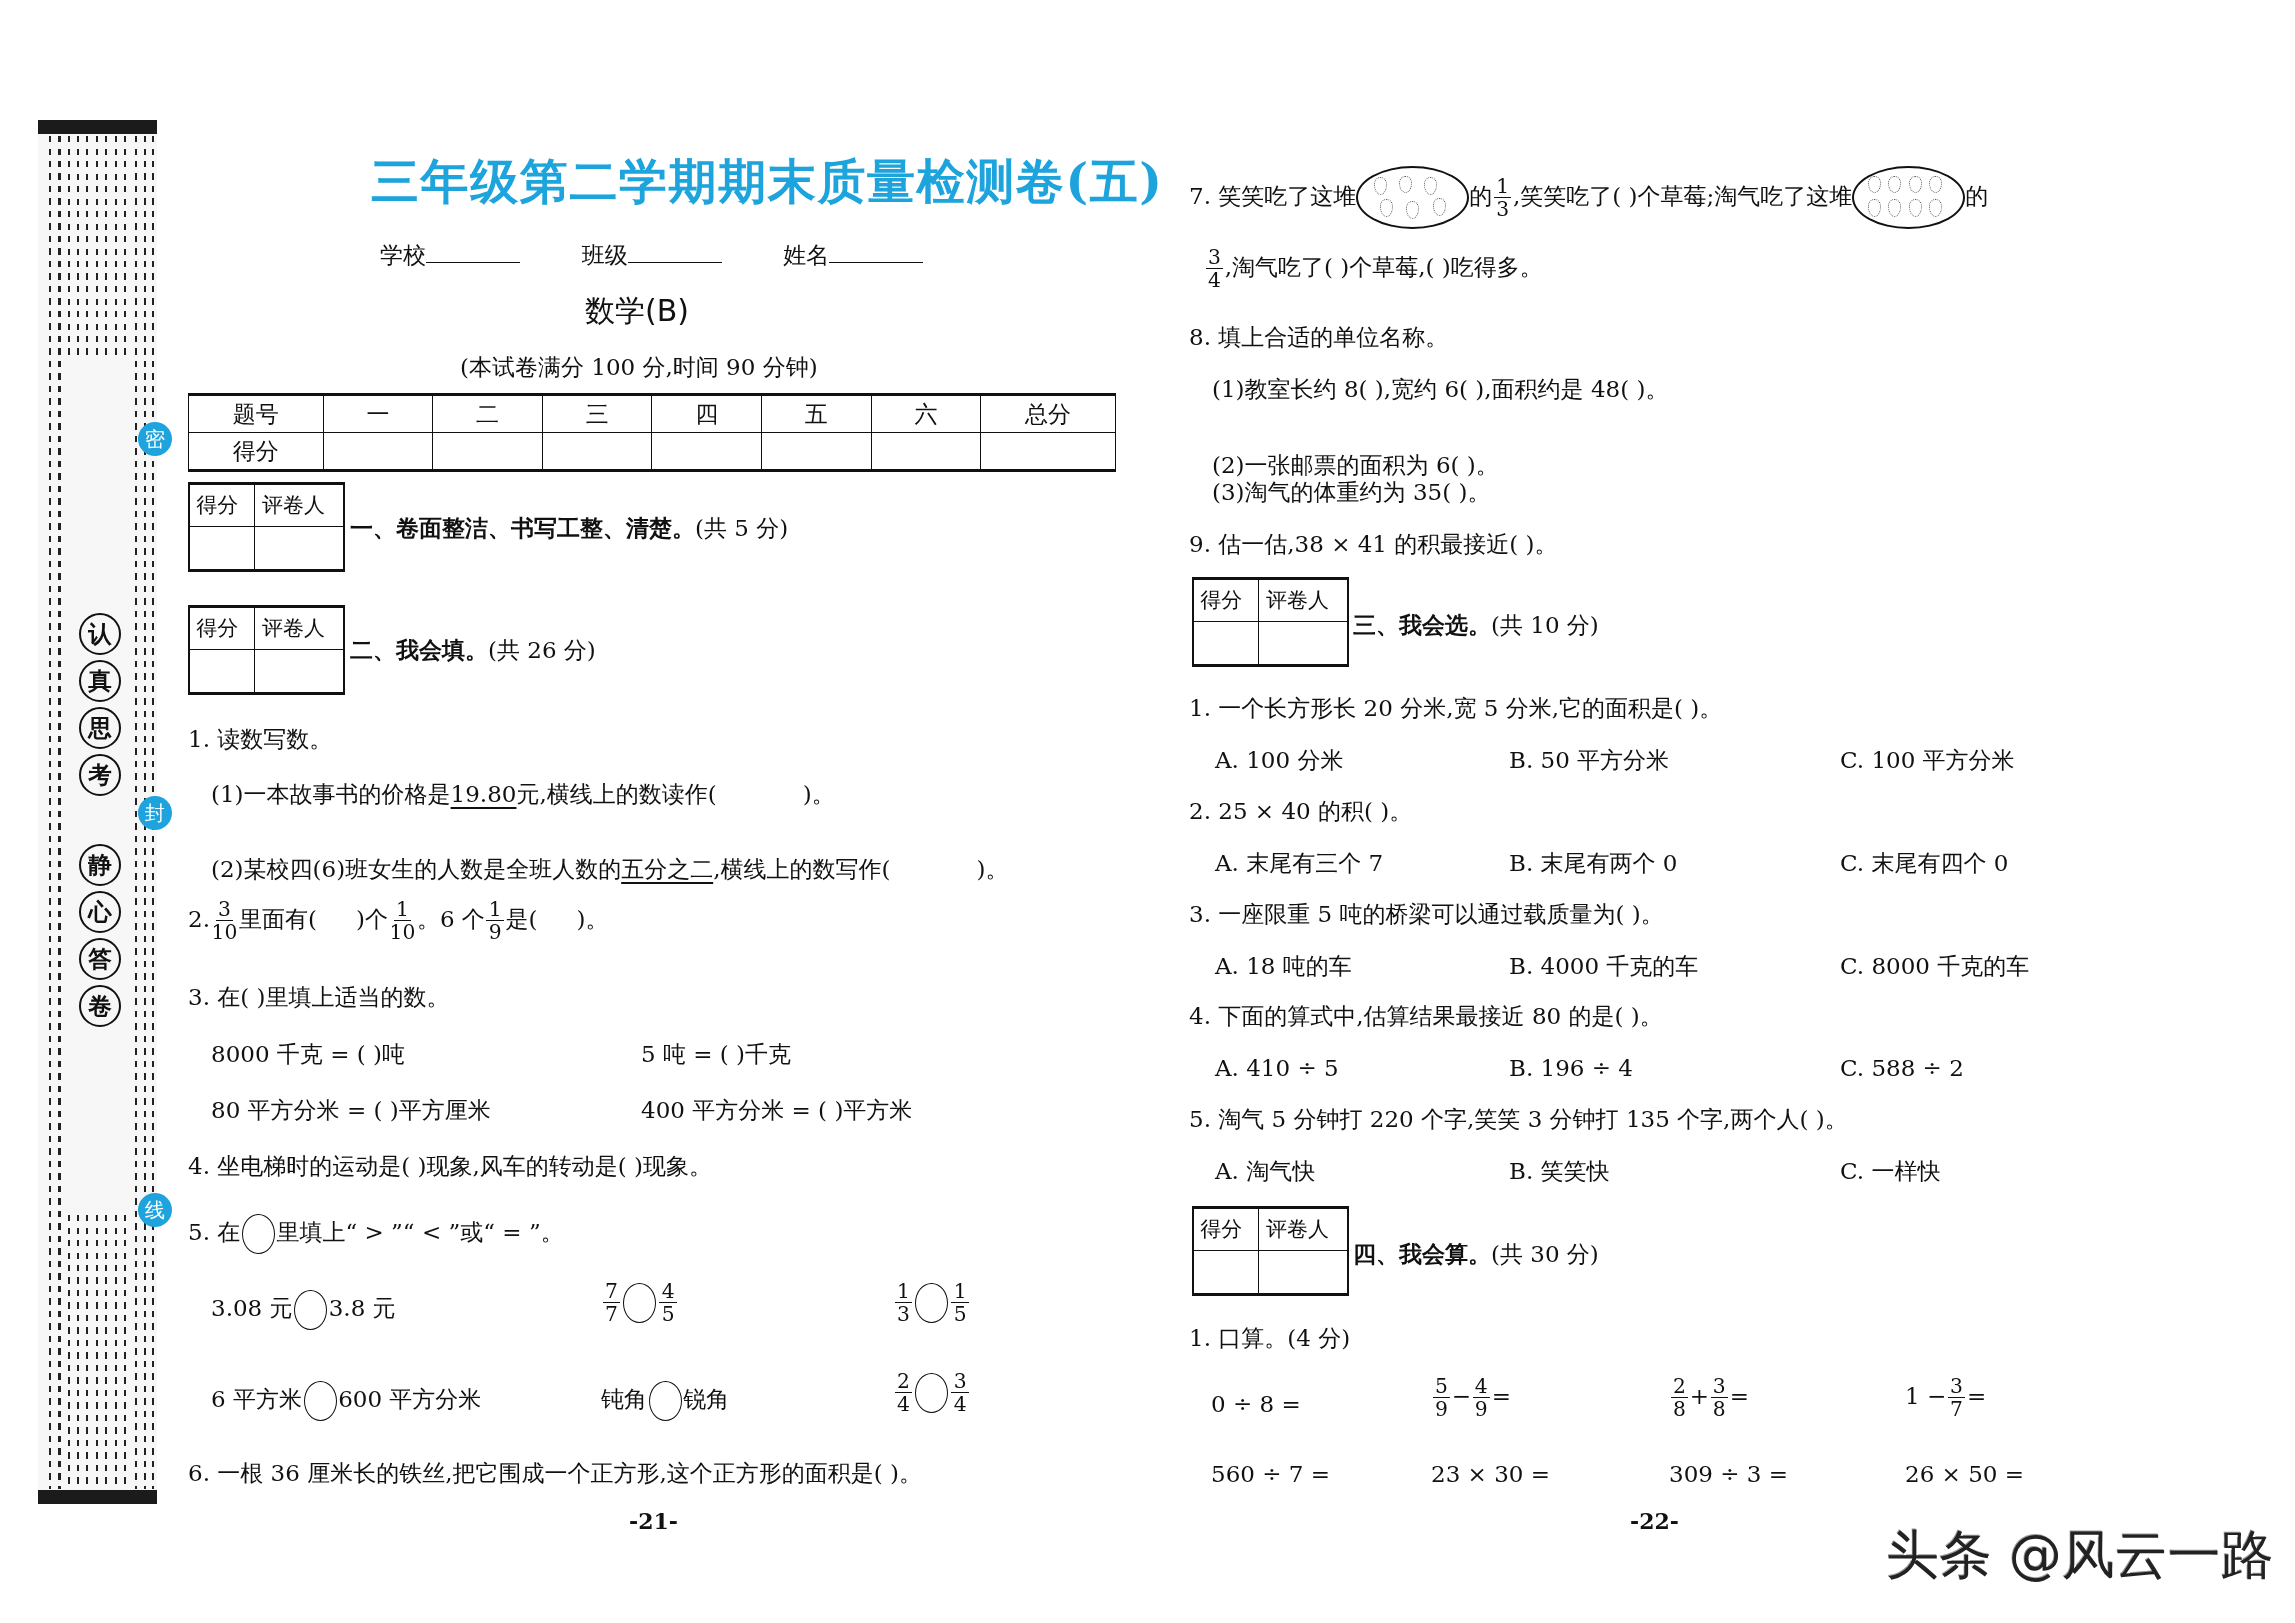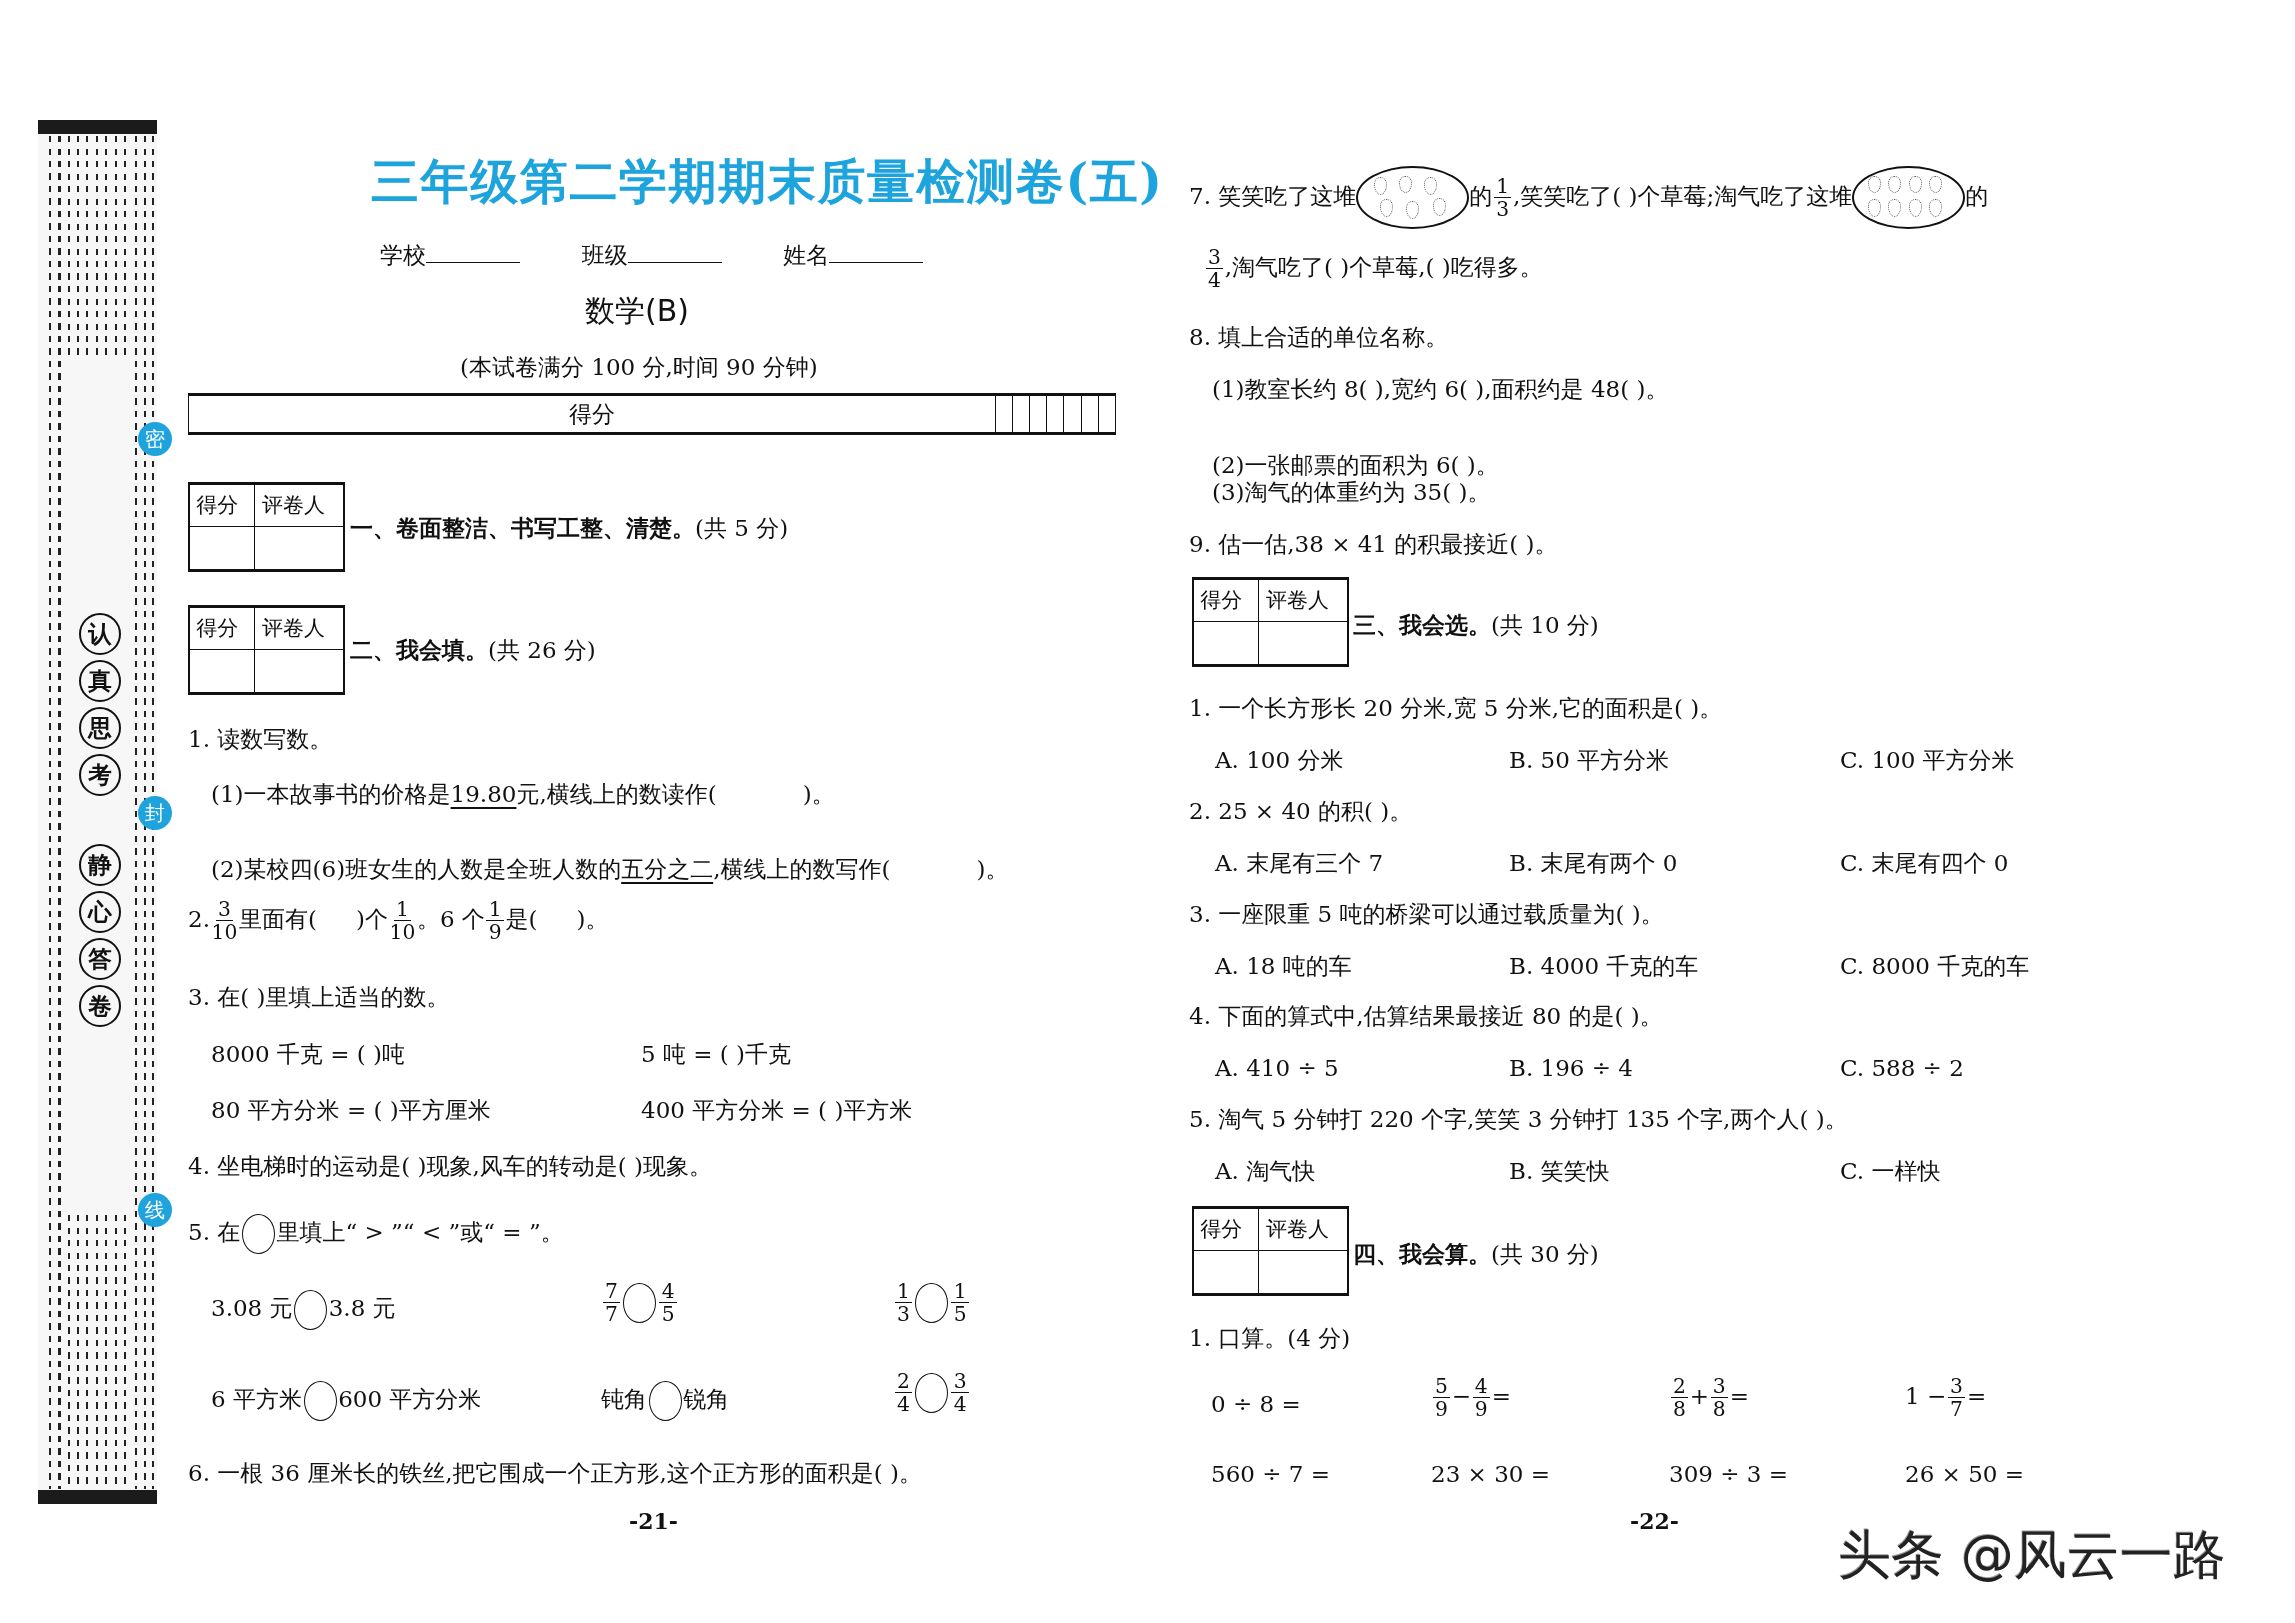--- a/index.html
+++ b/index.html
@@ -41,21 +41,21 @@
           font-size: 20.3px; line-height: 22px; margin: 0 1.6px; }
   .frac .n { border-bottom: 1.2px solid #111; padding: 0 2.3px; }
   .cmp { display: inline-block; width: 31px; height: 38px; border: 1.6px solid #111; border-radius: 50%;
          vertical-align: middle; margin: 0 1.6px; }
   .u { text-decoration: underline; text-underline-offset: 4.7px; }
   .berry-pile { display: inline-block; width: 109px; height: 59px; border: 2px solid #111; border-radius: 50%;
                 vertical-align: middle; position: relative; }
   .berry { position: absolute; width: 11px; height: 15.6px; border: 1.2px dotted #555; border-radius: 50% 50% 50% 50% / 40% 40% 60% 60%; }
   .pagenum { font-size: 22px; font-weight: bold; font-family: "DejaVu Serif", serif; }
   .watermark { font-family: "DejaVu Sans", sans-serif; font-size: 53px; color: #222;
-               text-shadow: 1.6px 1.6px 0 #fff, -0.8px -0.8px 0 #999; }
+               text-shadow: 1.6px 1.6px 0 #fff, -0.8px -0.8px 0 #999; margin-left: 48px; }
 </style>
 </head>
 <body>
 
 <div class="strip">
   <div class="bar" style="top:0"></div>
   <div class="bar" style="bottom:0"></div>
 
   <div class="dash" style="left:11px;top:15.6px;height:1353px"></div>
   <div class="dash" style="left:20.3px;top:15.6px;height:1353px"></div>
@@ -101,20 +101,30 @@
   <span>班级</span><span class="blank" style="width:94px"></span>
   <span style="display:inline-block;width:47px"></span>
   <span>姓名</span><span class="blank" style="width:94px"></span>
 </div>
 
 <div class="abs sans" style="left:585px;top:291px;font-size:30px">数学(B)</div>
 <div class="abs txt" style="left:460px;top:352px">(本试卷满分 100 分,时间 90 分钟)</div>
 
 <table class="score" style="left:188px;top:393px;width:928px">
   <tbody>
+      <tr>
+    <td style="width:133px">题号</td>
+    <td style="width:108px">一</td>
+    <td style="width:108px">二</td>
+    <td style="width:108px">三</td>
+    <td style="width:108px">四</td>
+    <td style="width:108px">五</td>
+    <td style="width:108px">六</td>
+    <td style="width:133px">总分</td>
+  </tr>
   <tr>
     <td>得分</td>
     <td></td>
         <td></td>
     <td></td>
         <td></td>
     <td></td>
         <td></td>
     <td></td>
   </tr>

